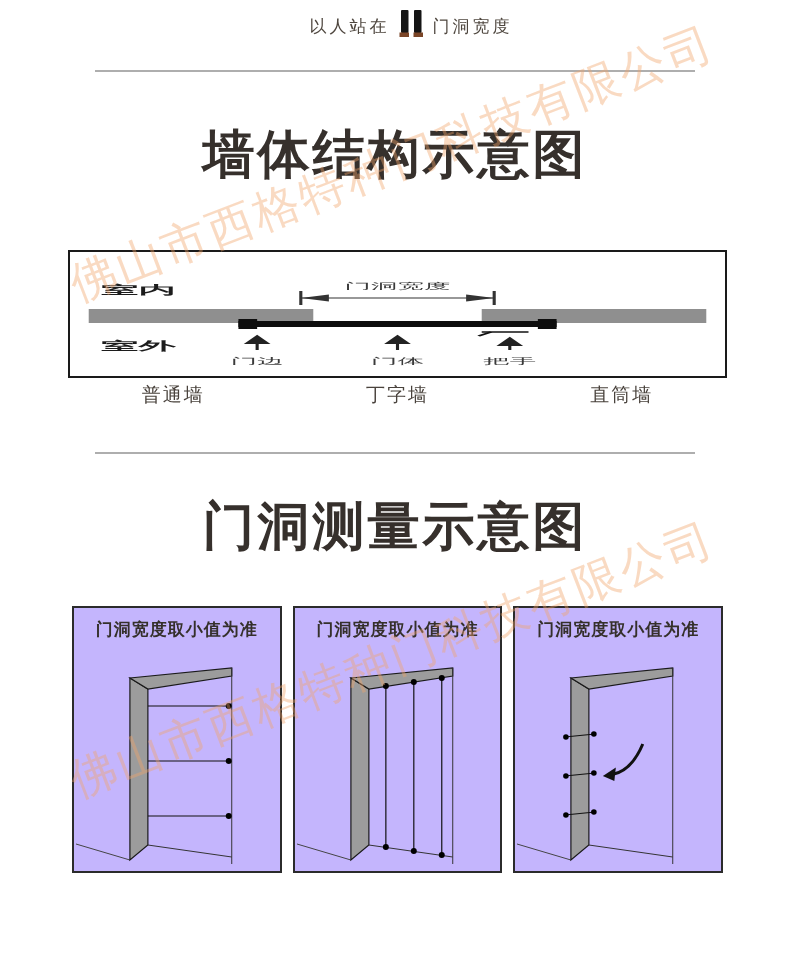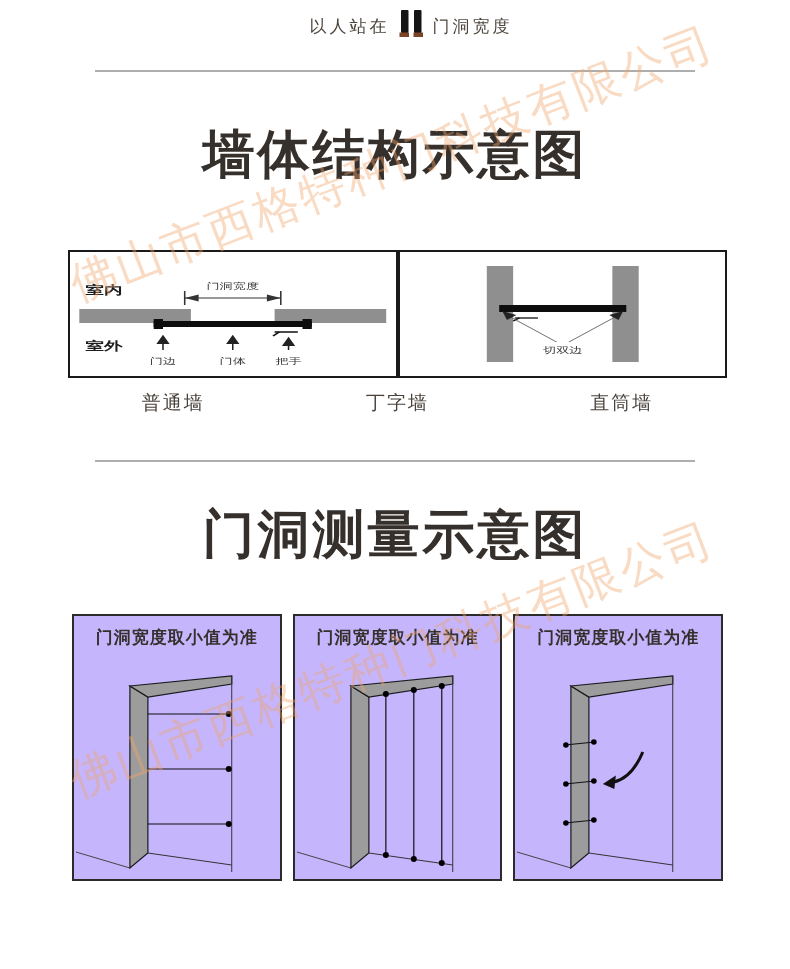--- a/index.html
+++ b/index.html
@@ -49,21 +49,21 @@
   }
   .wall-box {
     flex: 1;
     height: 128px;
     border: 2px solid #1a1a1a;
     background: #fff;
   }
   .wall-box svg { width: 100%; height: 100%; display: block; }
   .caption-row {
     display: flex;
-    margin: 12px 63px 0 68px;
+    margin: 4px 63px 0 68px;
     gap: 14px;
   }
   .caption-row .cap {
     flex: 1;
     text-align: center;
     font-size: 19px;
     color: #49423c;
     letter-spacing: 2px;
   }
   
@@ -161,36 +161,20 @@
             <polygon points="105,84 101.5,91.5 108.5,91.5" fill="#222"></polygon>
           <line x1="141" y1="91" x2="141" y2="98"></line>
             <polygon points="141,86 137.5,93.5 144.5,93.5" fill="#222"></polygon>
         </g>
         <text class="small" x="60" y="112" text-anchor="middle">门边</text>
         <text class="small" x="105" y="112" text-anchor="middle">门体</text>
         <text class="small" x="141" y="112" text-anchor="middle">把手</text>
       </svg>
     </div>
 
-    <div class="wall-box">
-      <svg viewBox="0 0 210 124" preserveAspectRatio="none">
-        <rect x="56" y="14" width="17" height="96" fill="#8f8f8f"></rect>
-        <rect x="137" y="14" width="17" height="96" fill="#8f8f8f"></rect>
-        <rect x="64" y="53" width="82" height="7" fill="#0d0d0d"></rect>
-
-        <line x1="74" y1="66" x2="89" y2="66" stroke="#111" stroke-width="1.3"></line>
-        <line x1="77" y1="66" x2="73" y2="69" stroke="#111" stroke-width="1.1"></line>
-
-        <line x1="101" y1="90" x2="70" y2="64" stroke="#666" stroke-width="0.8"></line>
-        <line x1="109" y1="90" x2="140" y2="64" stroke="#666" stroke-width="0.8"></line>
-        <polygon points="66,59 75,63 69,68" fill="#222"></polygon>
-        <polygon points="144,59 135,63 141,68" fill="#222"></polygon>
-        <text class="small" x="105" y="101" text-anchor="middle">切双边</text>
-      </svg>
-    </div>
 
   </div>
 
   <div class="caption-row">
     <div class="cap">普通墙</div>
     <div class="cap">丁字墙</div>
     <div class="cap">直筒墙</div>
   </div>
 
   <div class="divider" style="margin-top:44px"></div>

